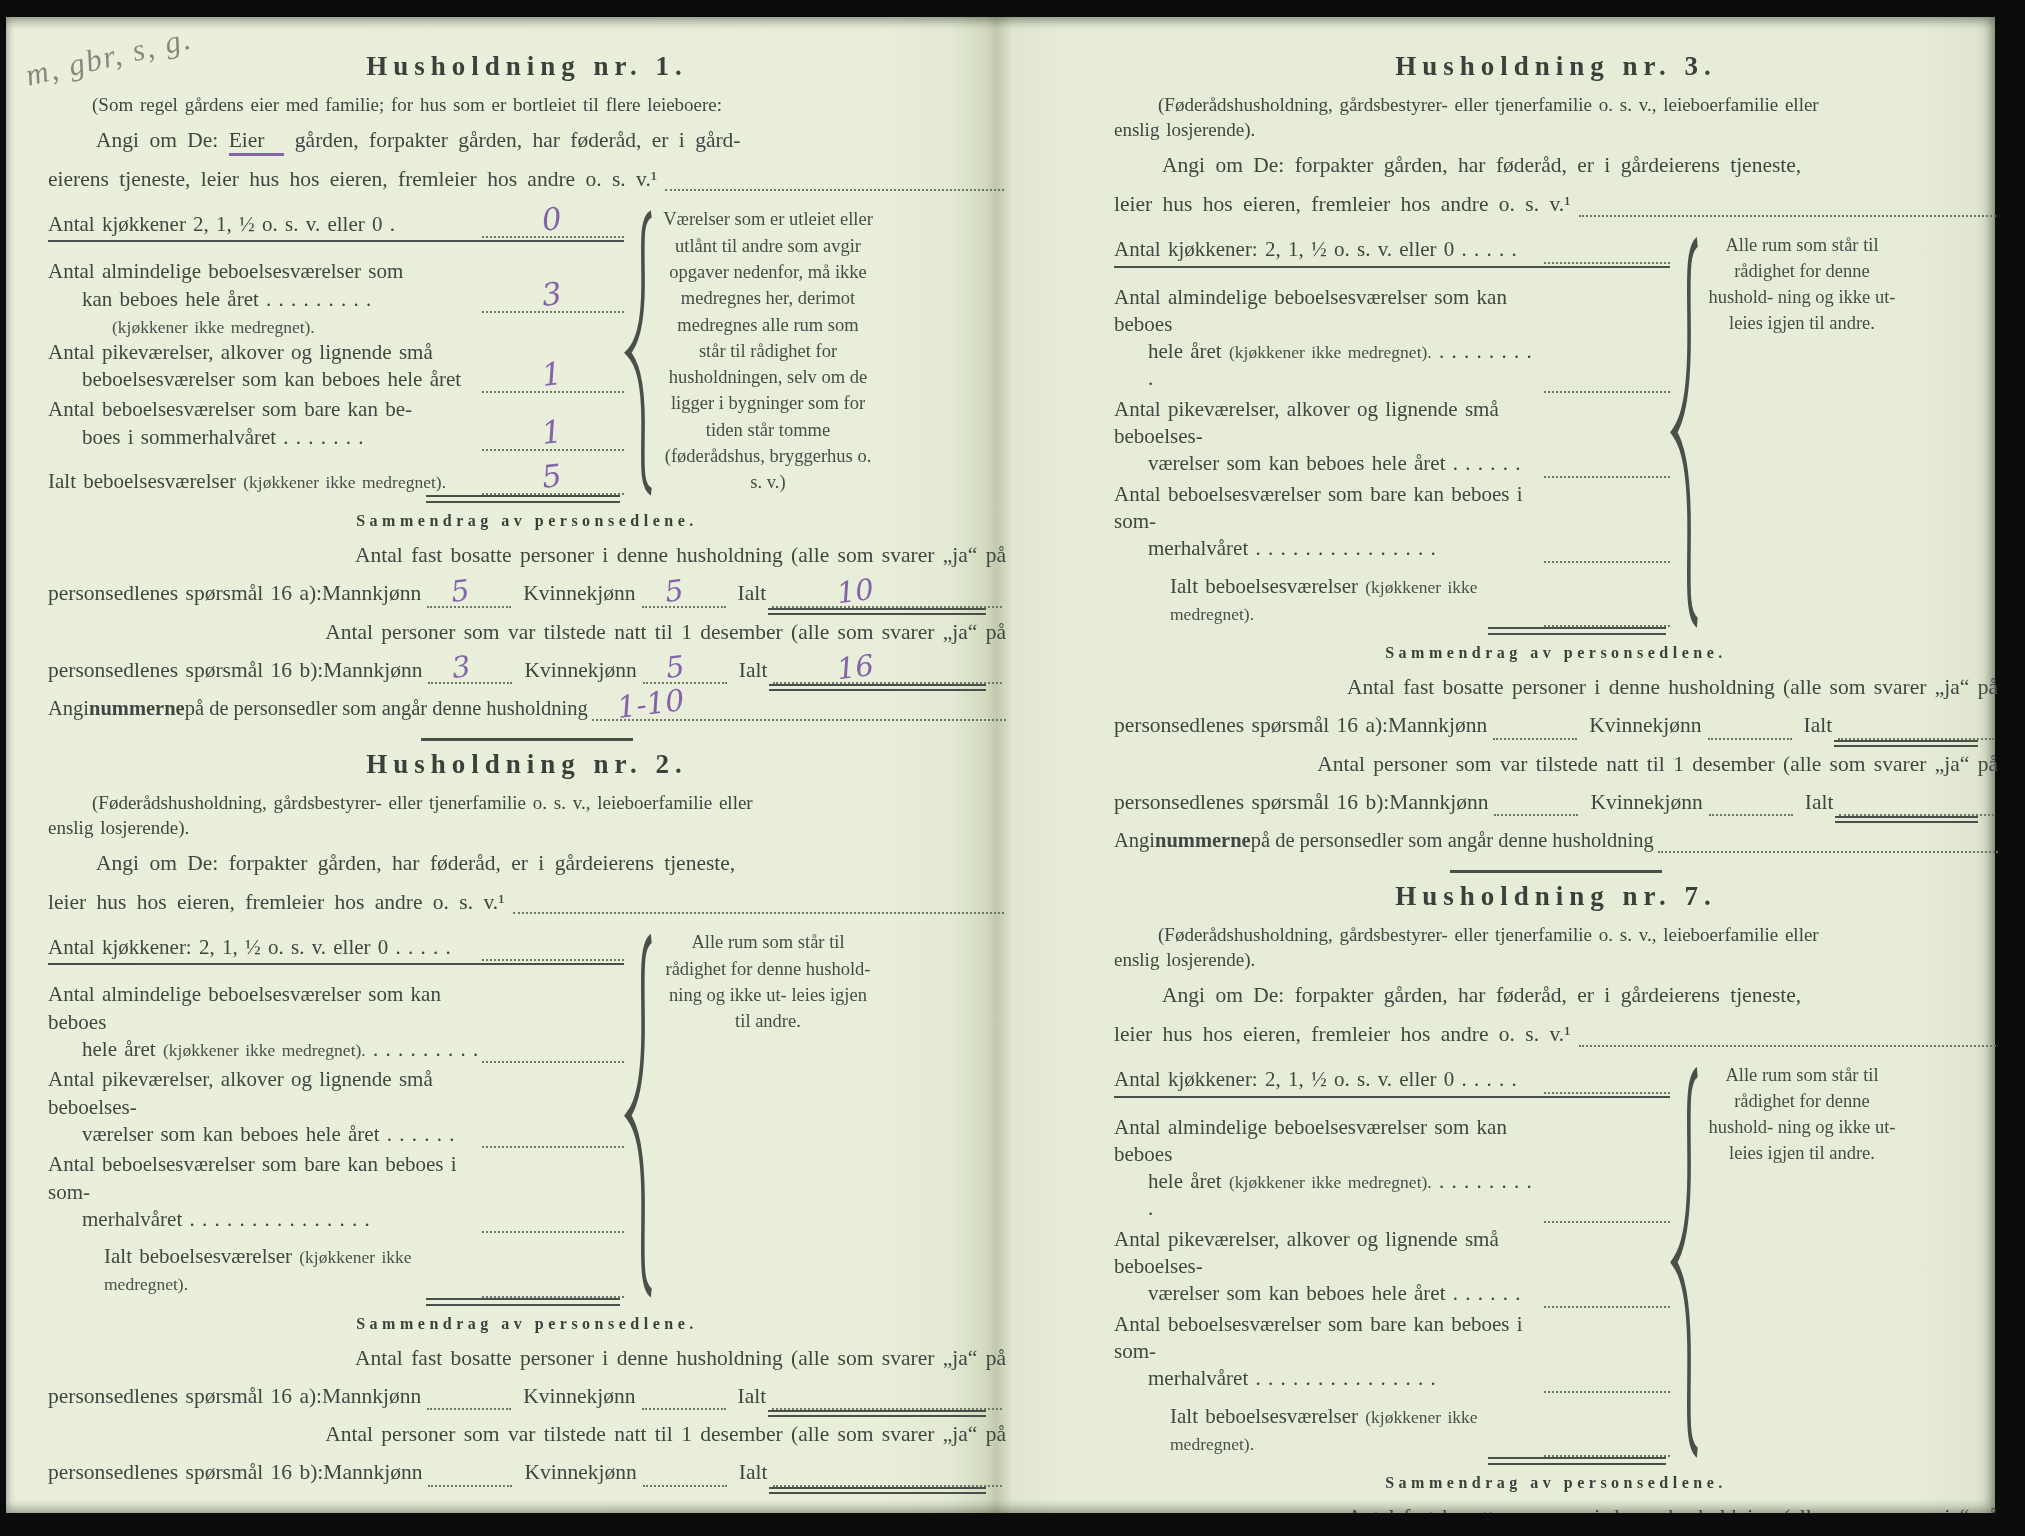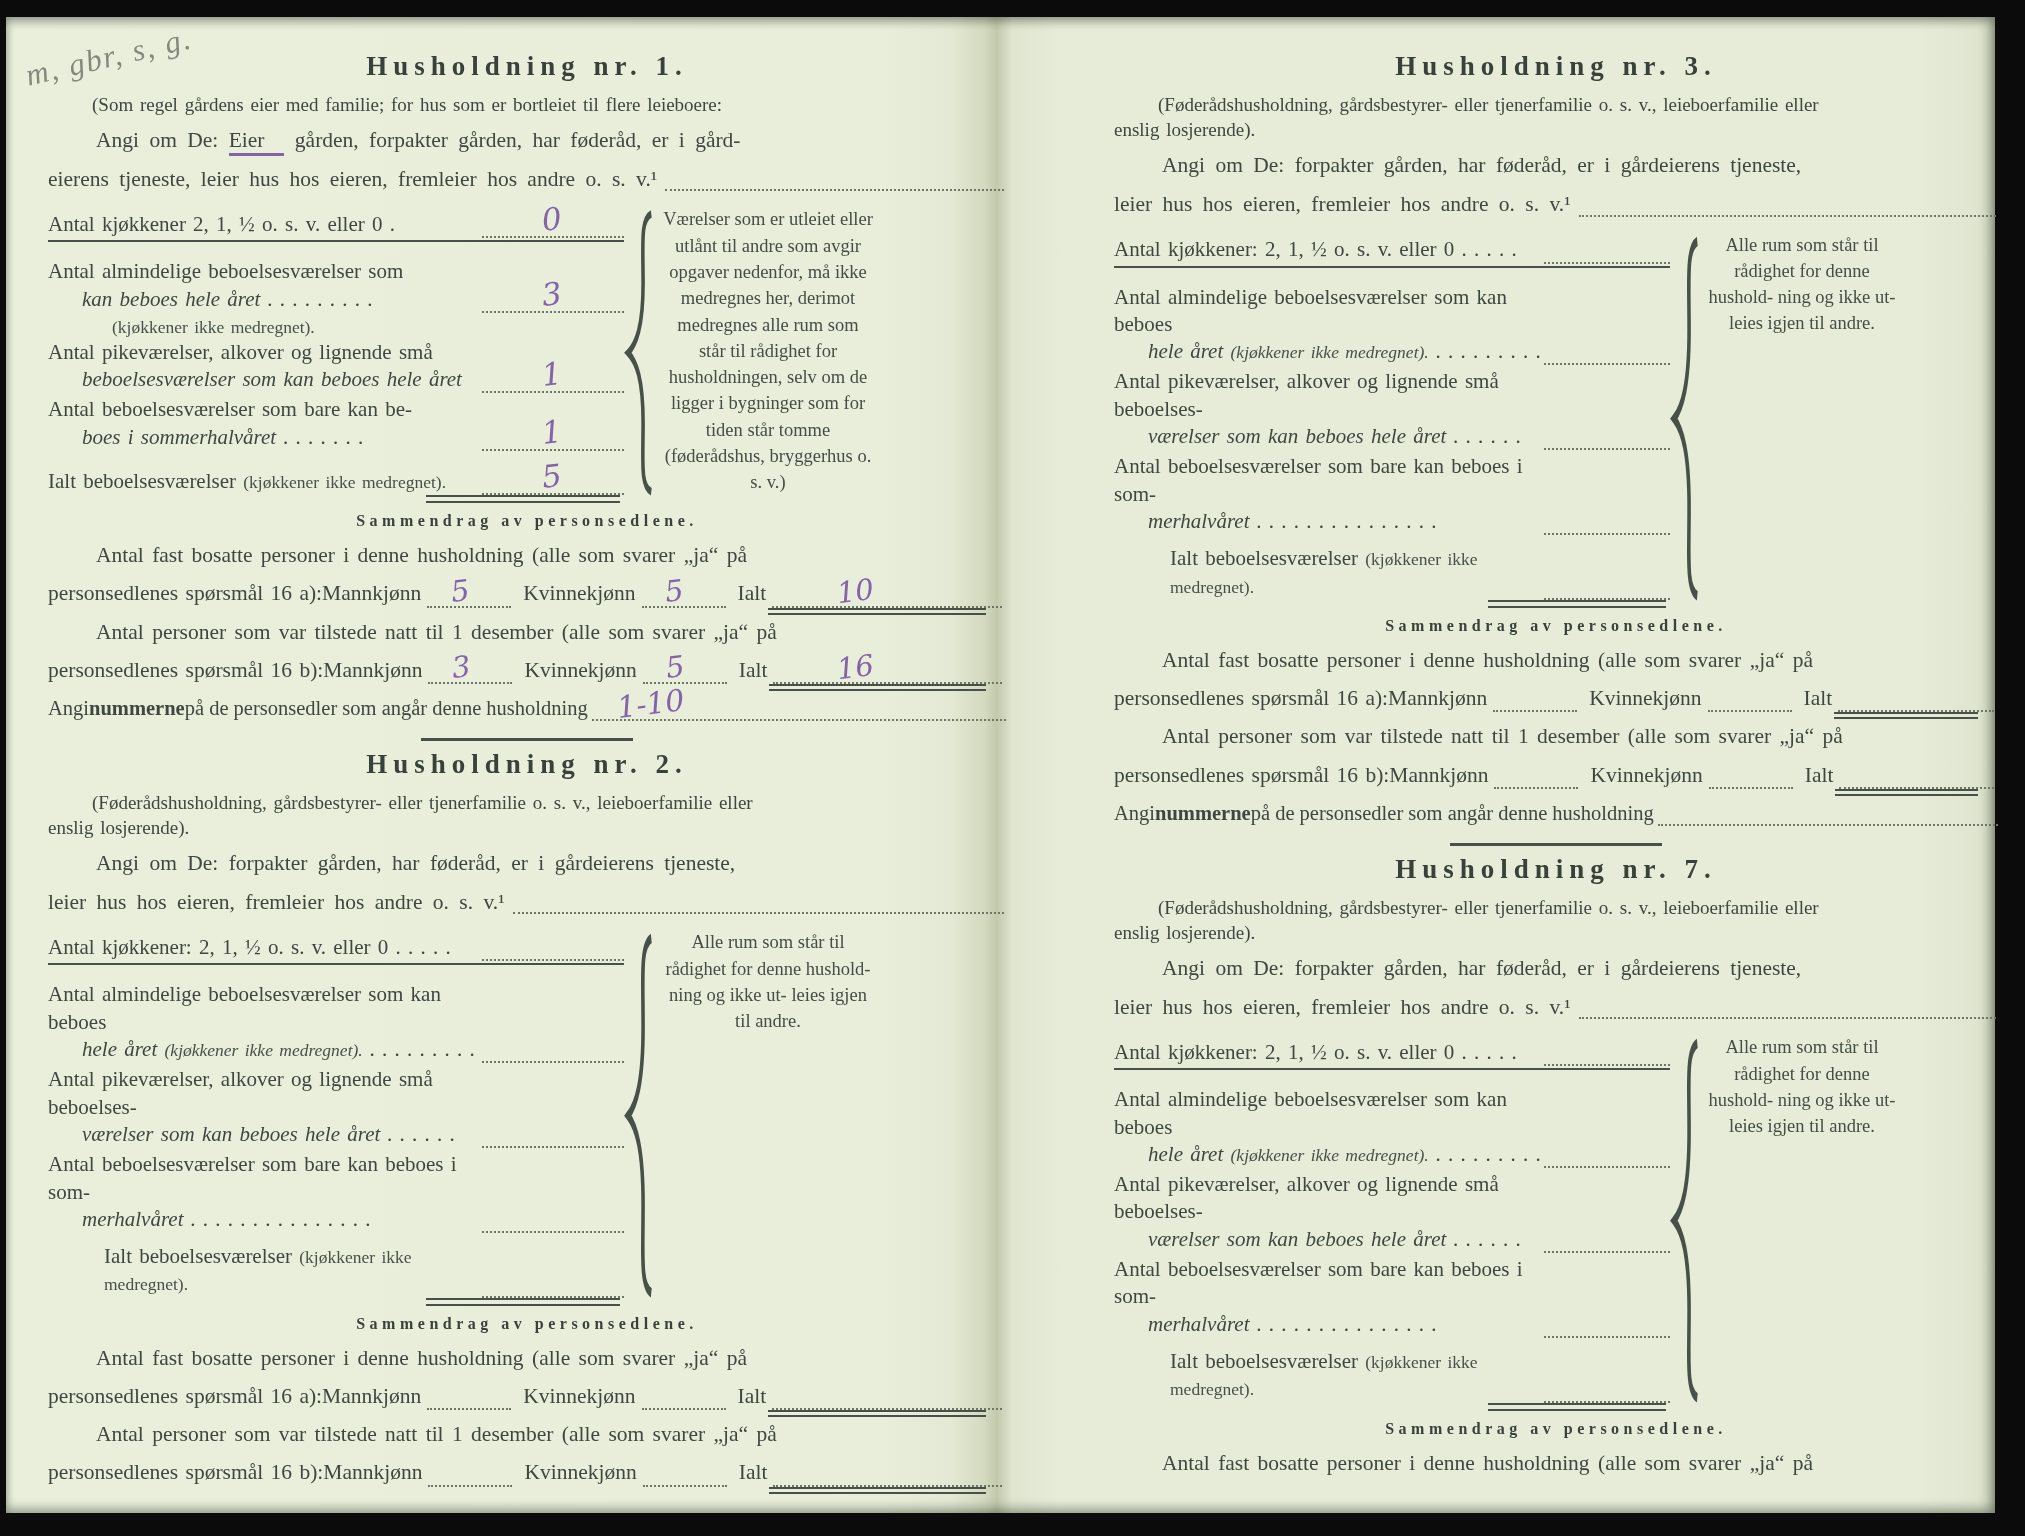--- a/index.html
+++ b/index.html
@@ -36,21 +36,21 @@
   .angi-flex{display:flex;align-items:flex-start;}
   .pen-underline{border-bottom:3px solid #8464a8;padding-right:20px;padding-bottom:1px;font-family:Liberation Serif, serif;}
   .leader{flex:1;border-bottom:2px dotted #6d7766;align-self:flex-end;margin:0 2px 7px 8px;min-width:30px;}
 
   .qa{display:flex;margin-top:4px;}
   .q-rows{width:576px;font-size:21px;line-height:1.3;word-spacing:2px;}
   .page.right .q-rows{width:556px;}
   .q-row{display:flex;align-items:flex-end;margin-bottom:3px;}
   .q-row.rule{border-bottom:2.5px solid #47514a;padding-bottom:2px;margin-bottom:16px;}
   .q-text{flex:1;}
-  .q-cont{padding-left:34px;font-style:italic;}
+  .q-cont{padding-left:34px;}
   .q-small{font-size:17.5px;padding-left:64px;color:#47514a;}
   .q-small-inline{font-size:17.5px;color:#47514a;}
   .ialt-ind{padding-left:56px;}
 
   .ans{width:142px;border-bottom:2px dotted #6d7766;position:relative;height:32px;flex-shrink:0;}
   .page.right .ans{width:126px;}
   .ans.double::after{
     content:"";position:absolute;left:-56px;right:4px;bottom:-10px;height:4px;
     border-top:2px solid #47514a;border-bottom:2px solid #47514a;
   }
@@ -60,21 +60,21 @@
   }
   .ans .hand{position:absolute;left:42%;bottom:1px;}
 
   .brace{width:30px;position:relative;flex-shrink:0;margin-top:4px;}
   .brace svg{position:absolute;left:0;top:0;width:100%;height:100%;}
   .sidenote{width:212px;font-size:18.5px;line-height:1.42;padding:2px 0 0 8px;text-align:center;color:#444e46;}
   .page.right .sidenote{width:188px;}
 
   .sum-title{text-align:center;font-weight:bold;font-size:16px;letter-spacing:4.5px;margin:14px 0 6px 0;color:#39423a;}
   .sum-line{font-size:21.5px;line-height:1.78;word-spacing:3px;}
-  .sum-line.indent{text-indent:48px;}
+  .sum-line.indent{text-indent:48px;text-align:right;}
   .fieldline{display:flex;align-items:baseline;font-size:21.5px;line-height:1.78;word-spacing:2px;}
   .fill{min-width:84px;border-bottom:2px dotted #6d7766;position:relative;height:26px;align-self:flex-end;margin:0 12px 5px 6px;flex-shrink:0;}
   .fill .hand{position:absolute;left:28%;bottom:0;font-size:29px;}
   .fill.total{flex:1;margin-right:4px;}
   .fill.total::after{
     content:"";position:absolute;left:-4px;right:16px;bottom:-9px;height:3px;
     border-top:2px solid #47514a;border-bottom:2px solid #47514a;
   }
   .numline{display:flex;align-items:baseline;font-size:20.5px;line-height:1.7;margin-top:2px;}
   .numline .fill{flex:1;margin:0 0 5px 4px;}

